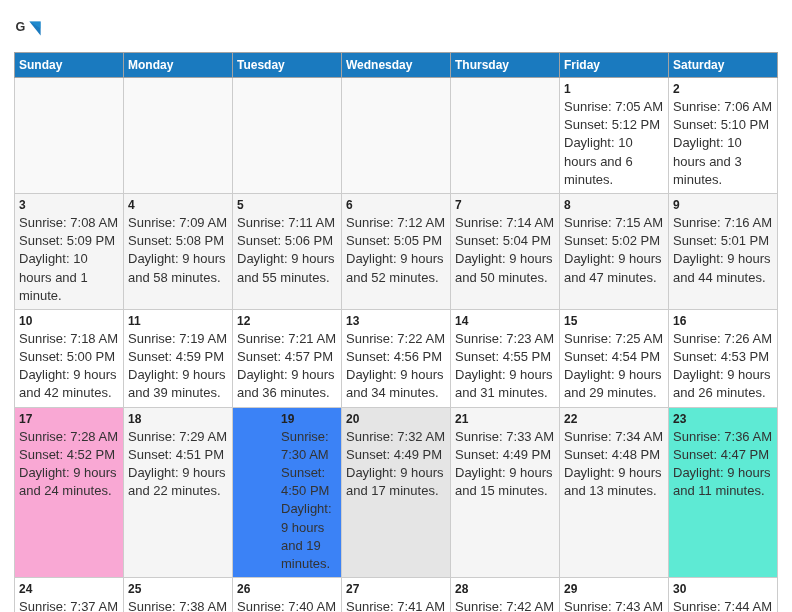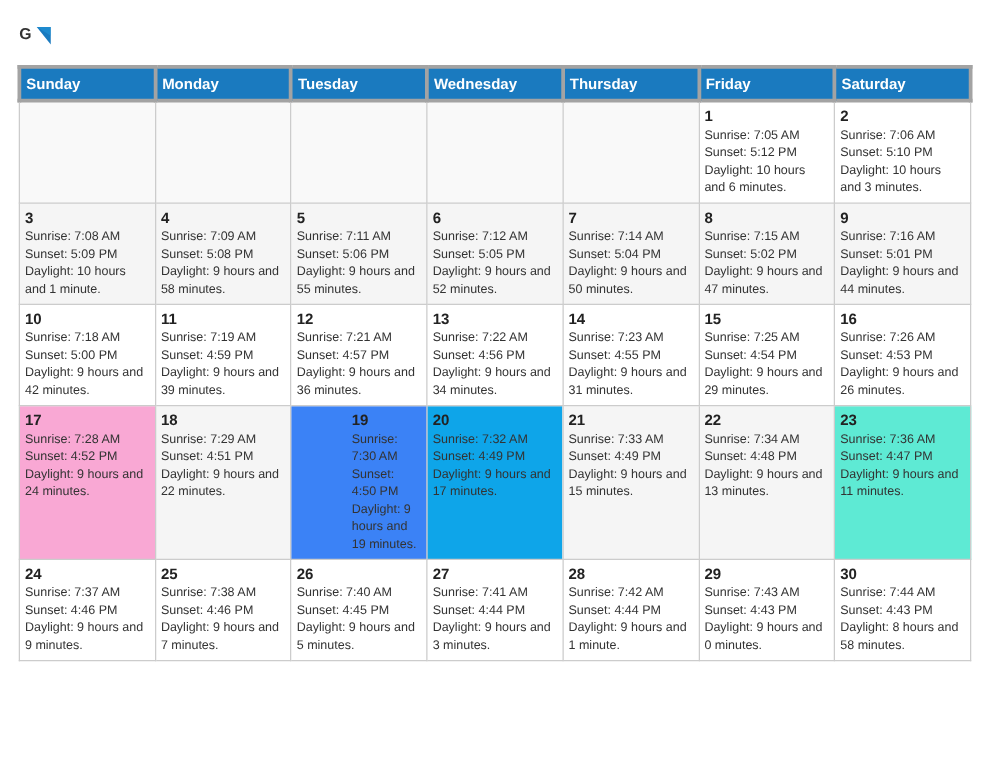--- a/index.html
+++ b/index.html
@@ -61,21 +61,21 @@
       border-collapse: collapse;
       table-layout: fixed;
     }
     thead tr th {
       background: #1a7abf;
       color: #fff;
       font-size: 12px;
       font-weight: bold;
       padding: 5px 4px;
       text-align: left;
-      border: 3px solid #a3a3a3;
+      border: 1px solid #a3a3a3;
       margin-top: 28px;
     }
     tbody tr td {
       border: 1px solid #ccc;
       vertical-align: top;
       padding: 4px 4px 4px 4px;
       height: 80px;
       background: #fff;
       font-size: 10px;
       color: #333;
@@ -84,21 +84,21 @@
       background: #f5f5f5;
     }
     .day-num {
       font-size: 12px;
       font-weight: bold;
       color: #222;
       display: block;
       margin-bottom: 2px;
     }
     .day-info {
-      font-size: 10px;
+      font-size: 13px;
       color: #333;
       line-height: 1.4;
     }
     td.empty {
       background: #f9f9f9;
     }
   </style>
 </head>
 <body>
 
@@ -256,21 +256,21 @@
             <div class="day-info">Sunrise: 7:29 AM
 Sunset: 4:51 PM
 Daylight: 9 hours and 22 minutes.</div>
           </td>
           <td style="background: #3b82f6; padding-left: 48px;">
             <span class="day-num">19</span>
             <div class="day-info">Sunrise: 7:30 AM
 Sunset: 4:50 PM
 Daylight: 9 hours and 19 minutes.</div>
           </td>
-          <td style="background: #0ea5e9;">
+          <td style="background: #e5e5e5;">
             <span class="day-num">20</span>
             <div class="day-info">Sunrise: 7:32 AM
 Sunset: 4:49 PM
 Daylight: 9 hours and 17 minutes.</div>
           </td>
           <td style="background: rgb(245, 245, 245);">
             <span class="day-num">21</span>
             <div class="day-info">Sunrise: 7:33 AM
 Sunset: 4:49 PM
 Daylight: 9 hours and 15 minutes.</div>

